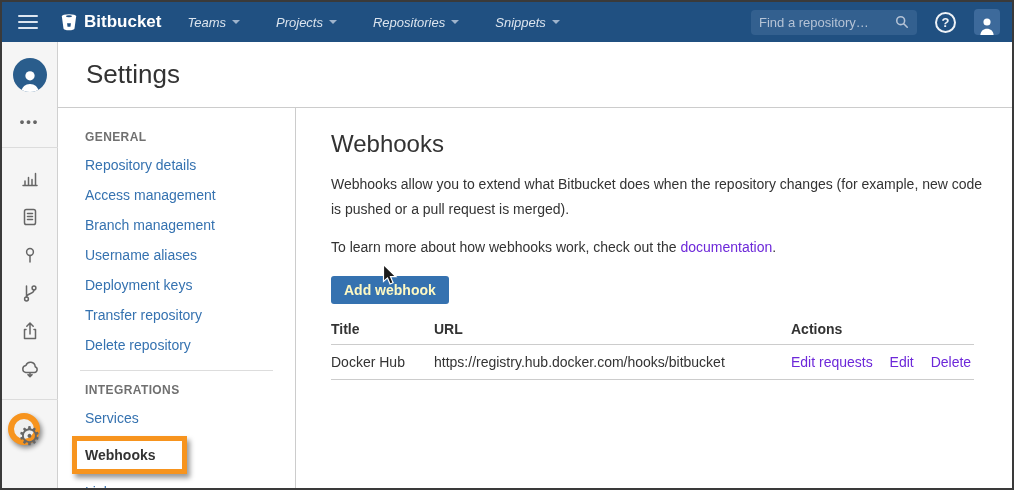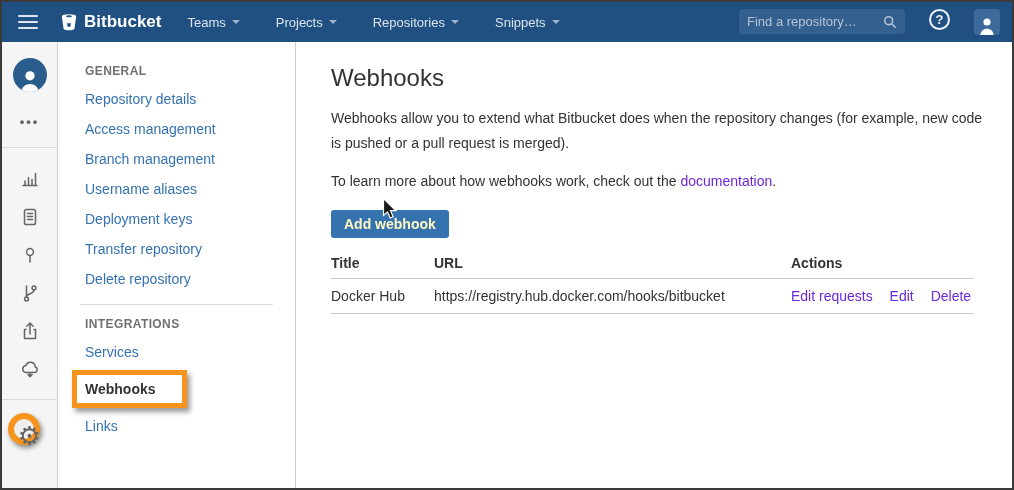--- a/index.html
+++ b/index.html
@@ -4,24 +4,24 @@
 <style>
   * { margin:0; padding:0; box-sizing:border-box; }
   html,body { width:1014px; height:490px; font-family:"Liberation Sans","DejaVu Sans",sans-serif; background:#fff; }
   .screenshot { width:1014px; height:490px; border:2px solid #3a3a3a; background:#fff; overflow:hidden; display:flex; flex-direction:column; }
 
   
   .navbar { height:40px; background:#205081; display:flex; align-items:center; padding:0 12px 0 16px; flex:none; }
   .hamburger { width:20px; height:14px; display:flex; flex-direction:column; justify-content:space-between; cursor:pointer; margin-right:22px; }
   .hamburger span { display:block; height:2px; background:#dde6f0; border-radius:1px; }
   .brand { display:flex; align-items:center; gap:6px; color:#fff; font-size:17px; font-weight:bold; margin-right:26px; cursor:pointer; }
-  .menus { display:flex; gap:36px; font-size:13px; color:#dbe4ee; }
+  .menus { display:flex; gap:36px; font-size:13px; color:#dbe4ee;font-style:italic; }
   .menu { display:flex; align-items:center; gap:6px; cursor:pointer; }
   .caret { width:0; height:0; border-left:4px solid transparent; border-right:4px solid transparent; border-top:4px solid #9fb4cc; display:inline-block; }
-  .nav-right { margin-left:auto; display:flex; gap:24px; }
+  .nav-right { margin-left:auto; display:flex; align-items:center; gap:18px; }
   .searchbox { width:166px; height:25px; background:#33608f; border-radius:4px; display:flex; align-items:center; padding:0 8px; }
   .searchbox input { flex:1; background:transparent; border:none; outline:none; font-size:13px; color:#c9d4e2; width:120px; font-family:inherit; }
   .searchbox input::placeholder { color:#b5c3d6; opacity:1; }
   .help-icon { width:21px; height:21px; border:2px solid #eef2f7; border-radius:50%; color:#eef2f7; font-size:13px; font-weight:bold; display:flex; align-items:center; justify-content:center; cursor:pointer; }
   .avatar-sq { width:26px; height:26px; background:#3d6a9b; border-radius:4px; display:flex; align-items:flex-end; justify-content:center; overflow:hidden; cursor:pointer; }
 
   
   .body-row { flex:1; display:flex; min-height:0; }
   .icon-rail { width:56px; background:#f5f5f5; border-right:1px solid #d0d0d0; display:flex; flex-direction:column; align-items:center; position:relative; flex:none; }
   .rail-avatar { width:34px; height:34px; border-radius:50%; background:#2a5d8c; margin-top:16px; display:flex; align-items:flex-end; justify-content:center; overflow:hidden; cursor:pointer; }
@@ -168,20 +168,23 @@
       </div>
 
       <div class="rail-divider" style="margin-top:12px"></div>
       <div class="gear-wrap">
         <span class="orange-ring"></span>
         <span class="gear-glyph">⚙</span>
       </div>
     </aside>
 
     <div class="right-col">
+      <div class="page-header">
+        <h1>Settings</h1>
+      </div>
 
       <div class="content-row">
 
         <nav class="settings-nav">
           <div class="nav-heading">GENERAL</div>
           <a class="nav-item">Repository details</a>
           <a class="nav-item">Access management</a>
           <a class="nav-item">Branch management</a>
           <a class="nav-item">Username aliases</a>
           <a class="nav-item">Deployment keys</a>

